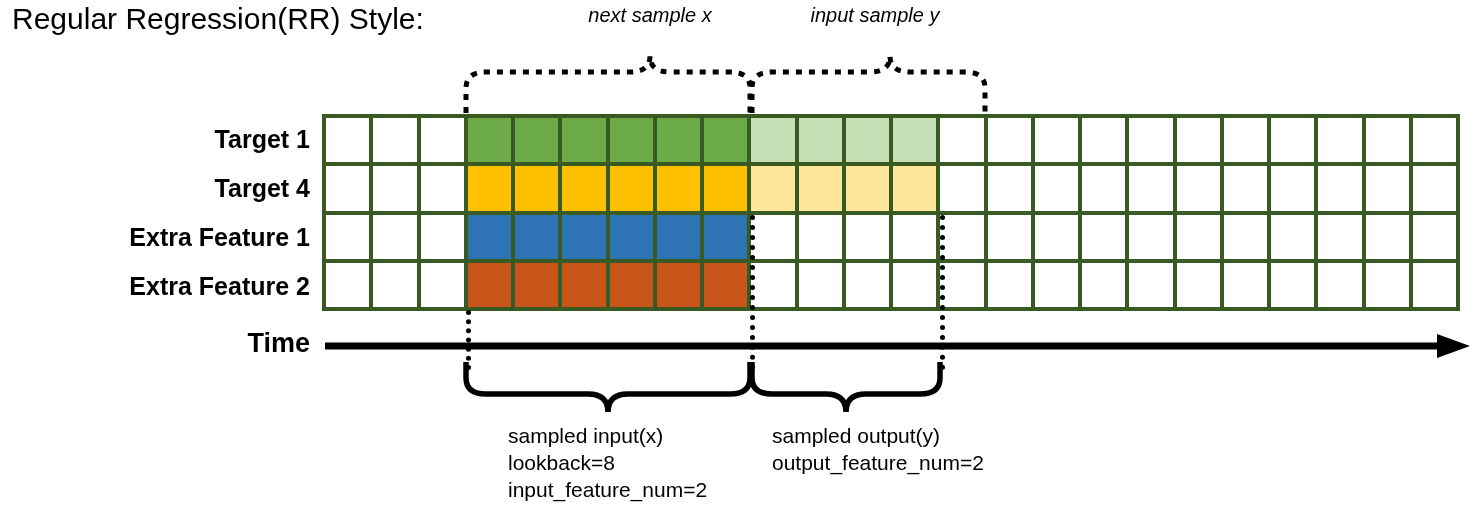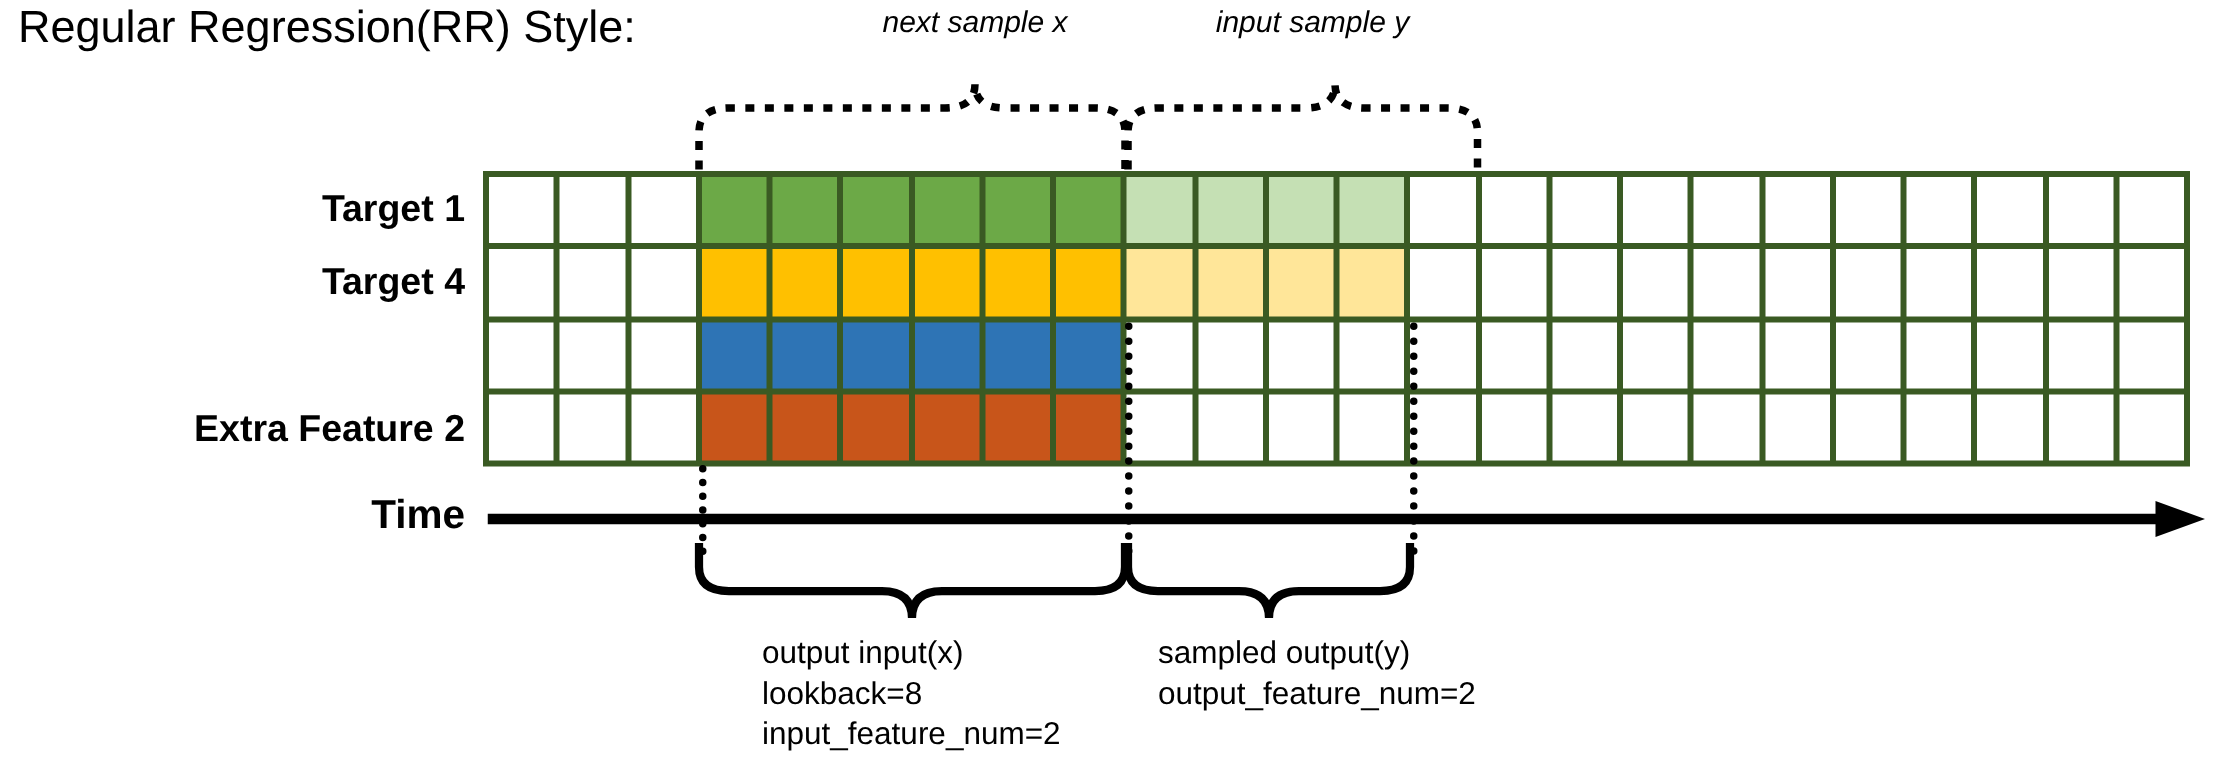--- a/index.html
+++ b/index.html
@@ -142,20 +142,21 @@
 <svg id="svg-top" viewBox="0 0 1476 516">
 
   <path d="M 466,113 L 466,88 Q 466,72 486,72 L 630,72 Q 650,72 650,56 Q 650,72 670,72 L 730,72 Q 750,72 750,88 L 750,113" fill="none" stroke="#000000" stroke-width="5" stroke-linecap="butt" stroke-dasharray="6 7"></path>
 
   <path d="M 752,113 L 752,88 Q 752,72 772,72 L 870,72 Q 890,72 890,56 Q 890,72 910,72 L 965,72 Q 985,72 985,88 L 985,113" fill="none" stroke="#000000" stroke-width="5" stroke-linecap="butt" stroke-dasharray="6 7"></path>
 </svg>
 
 <div id="rowlabels">
   <div class="row-label row-label-r0">Target 1</div>
   <div class="row-label row-label-r1">Target 4</div>
+  <div class="row-label row-label-r2">Extra Feature 1</div>
   <div class="row-label row-label-r3">Extra Feature 2</div>
 </div>
 
 <div id="grid" style="grid-template-columns: repeat(24, 1fr); grid-template-rows: repeat(4, 1fr); background: rgb(58, 90, 35);">
     <div class="cell" style="background: rgb(255, 255, 255);"></div>
     <div class="cell" style="background: rgb(255, 255, 255);"></div>
     <div class="cell" style="background: rgb(255, 255, 255);"></div>
     <div class="cell" style="background: rgb(108, 169, 71);"></div>
     <div class="cell" style="background: rgb(108, 169, 71);"></div>
     <div class="cell" style="background: rgb(108, 169, 71);"></div>
@@ -262,20 +263,20 @@
 </svg>
 
 <svg id="svg-bottom" viewBox="0 0 1476 516">
 
   <path d="M 466,362 L 466,378 Q 466,394 486,394 L 588,394 Q 608,394 608,412 Q 608,394 628,394 L 730,394 Q 750,394 750,378 L 750,362" fill="none" stroke="#000000" stroke-width="5.5" stroke-linecap="butt"></path>
 
   <path d="M 752,362 L 752,378 Q 752,394 772,394 L 826,394 Q 846,394 846,412 Q 846,394 866,394 L 920,394 Q 940,394 940,378 L 940,362" fill="none" stroke="#000000" stroke-width="5.5" stroke-linecap="butt"></path>
 </svg>
 
 <div class="bottom-block" id="desc-input">
-  <div>output input(x)</div>
+  <div>sampled input(x)</div>
   <div>lookback=8</div>
   <div>input_feature_num=2</div>
 </div>
 <div class="bottom-block" id="desc-output">
   <div>sampled output(y)</div>
   <div>output_feature_num=2</div>
 </div>
 
 </body></html>

